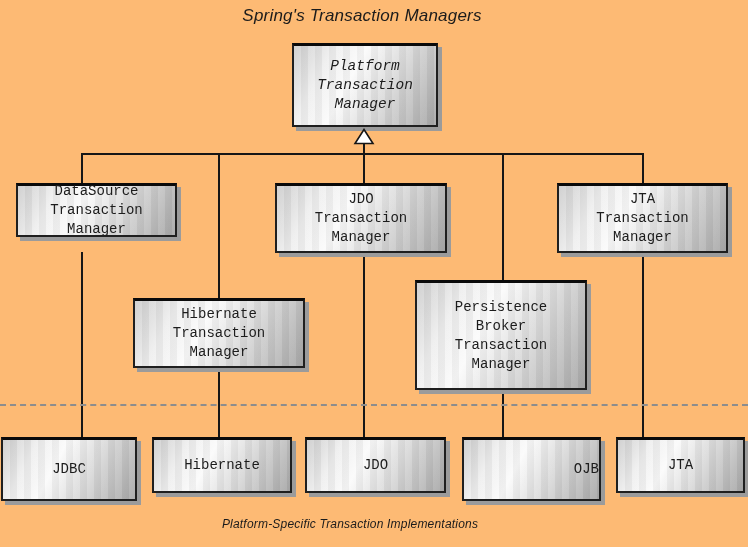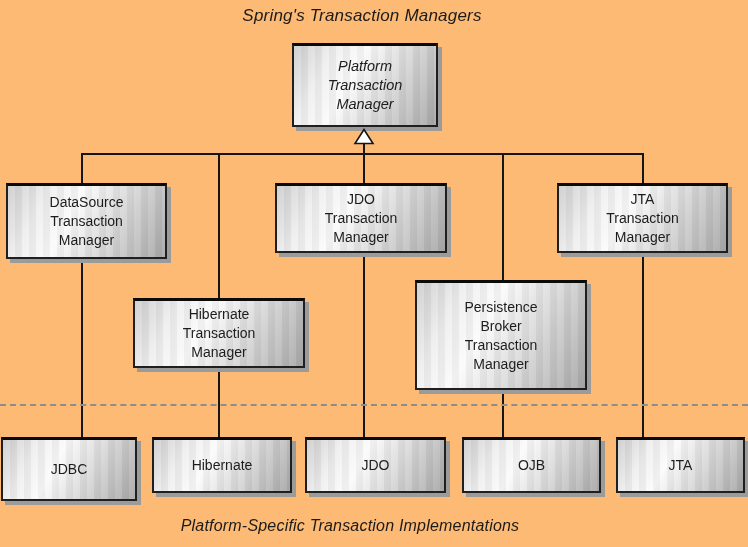--- a/index.html
+++ b/index.html
@@ -5,46 +5,46 @@
   html,body { margin:0; padding:0; background:#ffffff; }
   .canvas {
     position:relative; width:748px; height:547px; background:#fdba74;
     font-family:"Liberation Sans","DejaVu Sans",sans-serif; overflow:hidden;
   }
   .title, .caption {
     position:absolute; text-align:center; font-style:italic;
     color:#1b1b1b; letter-spacing:0.2px;
   }
   .title   { top:6px;  left:0; width:724px; font-size:17px; }
-  .caption { top:517px; left:0; width:700px; font-size:16px; }
+  .caption { top:517px; left:0; width:700px; font-size:12px; }
 
   .node {
     position:absolute; box-sizing:border-box;
     display:flex; align-items:center; justify-content:center;
     border:2px solid #1f1f1f; border-top:3px solid #0a0a0a;
     background:
       repeating-linear-gradient(90deg, rgba(255,255,255,0.05) 0 7px, rgba(0,0,0,0.045) 7px 14px),
       linear-gradient(118deg, #cfcfcf 0%, #efefef 22%, #fbfbfb 40%, #dedede 62%, #a9a9a9 100%);
     box-shadow:4px 4px 0 #9b9b9b;
     color:#1c1c1c;
   }
-  .lbl { white-space:pre-line; text-align:center; font-size:14px; line-height:19px; }
+  .lbl { white-space:pre-line; text-align:center; font-size:14px; line-height:19px;font-family:Liberation Mono, monospace; }
   .italic .lbl { font-style:italic; font-size:14.5px; }
 
   
   .n-platform   { left:292px; top:43px;  width:146px; height:84px; }
-  .n-datasource { left:6px;   top:183px; width:161px; height:76px; }
+  .n-datasource { left:16px;   top:183px; width:161px; height:54px; }
   .n-jdo-tm     { left:275px; top:183px; width:172px; height:70px; }
   .n-jta-tm     { left:557px; top:183px; width:171px; height:70px; }
   .n-hib-tm     { left:133px; top:298px; width:172px; height:70px; }
   .n-pb-tm      { left:415px; top:280px; width:172px; height:110px; }
   .n-jdbc       { left:1px;   top:437px; width:136px; height:64px; }
   .n-hibernate  { left:152px; top:437px; width:140px; height:56px; }
   .n-jdo        { left:305px; top:437px; width:141px; height:56px; }
-  .n-ojb        { left:462px; top:437px; width:139px; height:56px; }
+  .n-ojb        { left:462px; top:437px; width:139px; height:64px;justify-content:flex-end; }
   .n-jta        { left:616px; top:437px; width:129px; height:56px; }
 
   .line { position:absolute; background:#161616; }
   .vline { width:2px; }
   .hline { height:2px; }
 
   .dashed {
     position:absolute; left:0; top:404px; width:748px; height:0;
     border-top:2px dashed #8d8d8d;
   }

